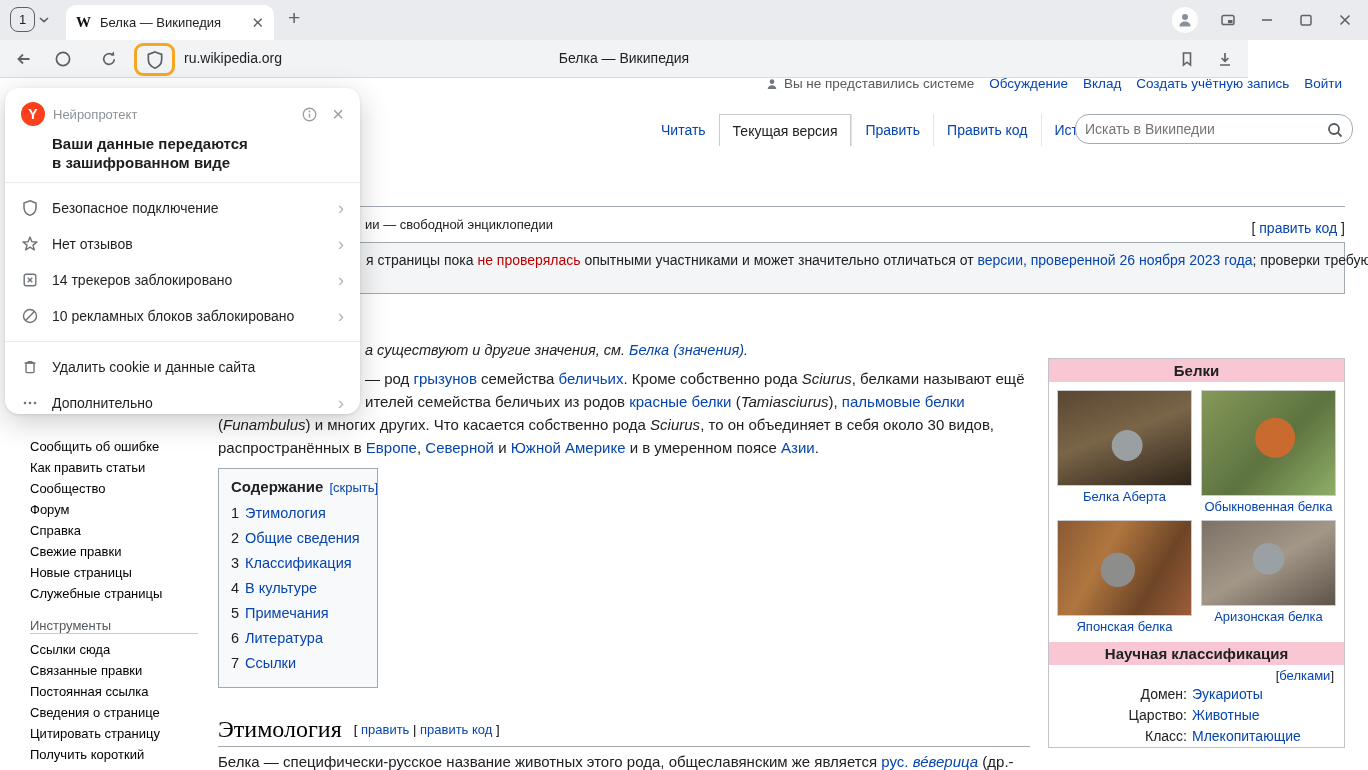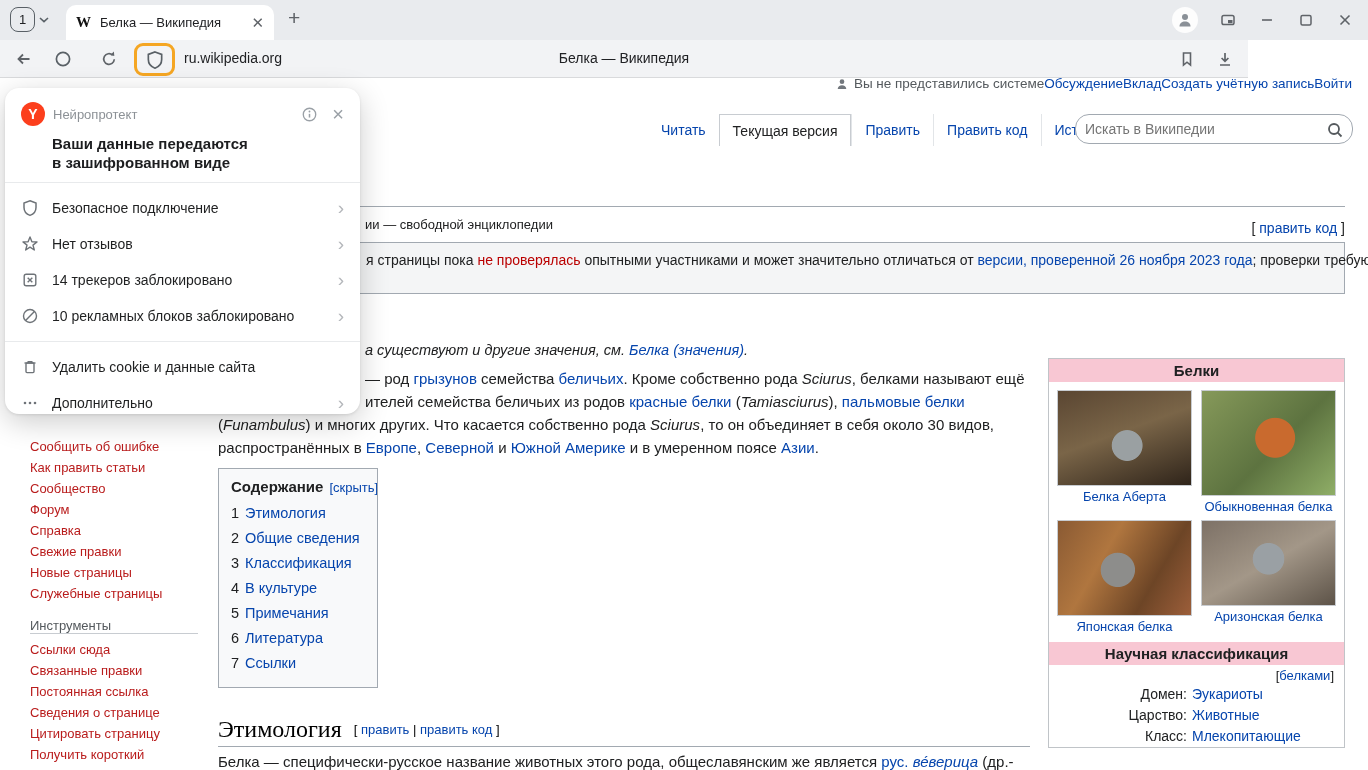--- a/index.html
+++ b/index.html
@@ -32,21 +32,21 @@
   .highlight { position:absolute; left:134px; top:3px; width:41px; height:33px;
                border:3px solid #f5a623; border-radius:9px; display:flex; align-items:center;
                justify-content:center; }
   .url { position:absolute; left:184px; top:0; height:37px; line-height:37px; font-size:14px; color:#202124; cursor:text; }
   .ctitle { position:absolute; left:400px; right:400px; top:0; height:37px; line-height:37px;
             text-align:center; font-size:14px; color:#202124; }
 
   
   .page { position:absolute; left:0; top:78px; width:1368px; height:692px; background:#fff; overflow:hidden; }
 
-  .personal { position:absolute; top:-2px; right:16px; display:flex; align-items:center; 
+  .personal { position:absolute; top:-2px; right:26px; display:flex; align-items:center; gap:15px;
               font-size:13.5px; white-space:nowrap; }
   .anon { color:#54595d; display:flex; align-items:center; gap:5px; }
 
   .wtabs { position:absolute; left:648px; top:36px; height:32px; display:flex; align-items:stretch; }
   .wtab { display:flex; align-items:center; padding:0 13px; font-size:14px; color:#0645ad;
           cursor:pointer; border-left:1px solid #e2e5e8; }
   .wtab:first-child { border-left:none; }
   .wtab.active { background:#fff; color:#202122; border:1px solid #c8ccd1; border-bottom:none; }
 
   .searchbox { position:absolute; right:15px; top:36px; width:278px; height:30px; background:#fff;
@@ -76,21 +76,21 @@
   .toc-row { margin-top:9px; font-size:14.5px; white-space:nowrap; }
   .toc-num { display:inline-block; width:14px; color:#202122; }
 
   .h2 { position:absolute; left:218px; top:638px; font-family:"Liberation Serif", serif; font-size:24px;
         font-weight:normal; color:#000; white-space:nowrap; }
   .editsec { font-family:"Liberation Sans",sans-serif; font-size:13px; margin-left:12px; vertical-align:3px; }
   .h2line { position:absolute; left:218px; top:668px; width:812px; height:1px; background:#a2a9b1; }
   .etyline { position:absolute; left:218px; top:675px; font-size:15px; white-space:nowrap; }
 
   .sidebar { position:absolute; left:30px; top:358px; width:185px; font-size:13px; }
-  .sbl { display:block; line-height:21px; color:#b91c1c; text-decoration:none; white-space:nowrap; cursor:pointer; }
+  .sbl { display:block; line-height:21px; color:#000000; text-decoration:none; white-space:nowrap; cursor:pointer; }
   .sbh { margin-top:14px; margin-bottom:5px; color:#54595d; font-size:13px;
          border-bottom:1px solid #c8ccd1; width:168px; }
 
   
   .infobox { position:absolute; left:1048px; top:280px; width:297px; background:#fff;
              border:1px solid #c0c4c8; font-size:14px; }
   .ib-head { background:#f8c7d3; font-weight:bold; font-size:15px; text-align:center; padding:3px 0; color:#202122; }
   .ib-grid { display:grid; grid-template-columns:1fr 1fr; column-gap:9px; row-gap:6px; padding:8px; }
   .ib-cell { text-align:center; }
   .ph { width:100%; border:1px solid #c8ccd1; }

